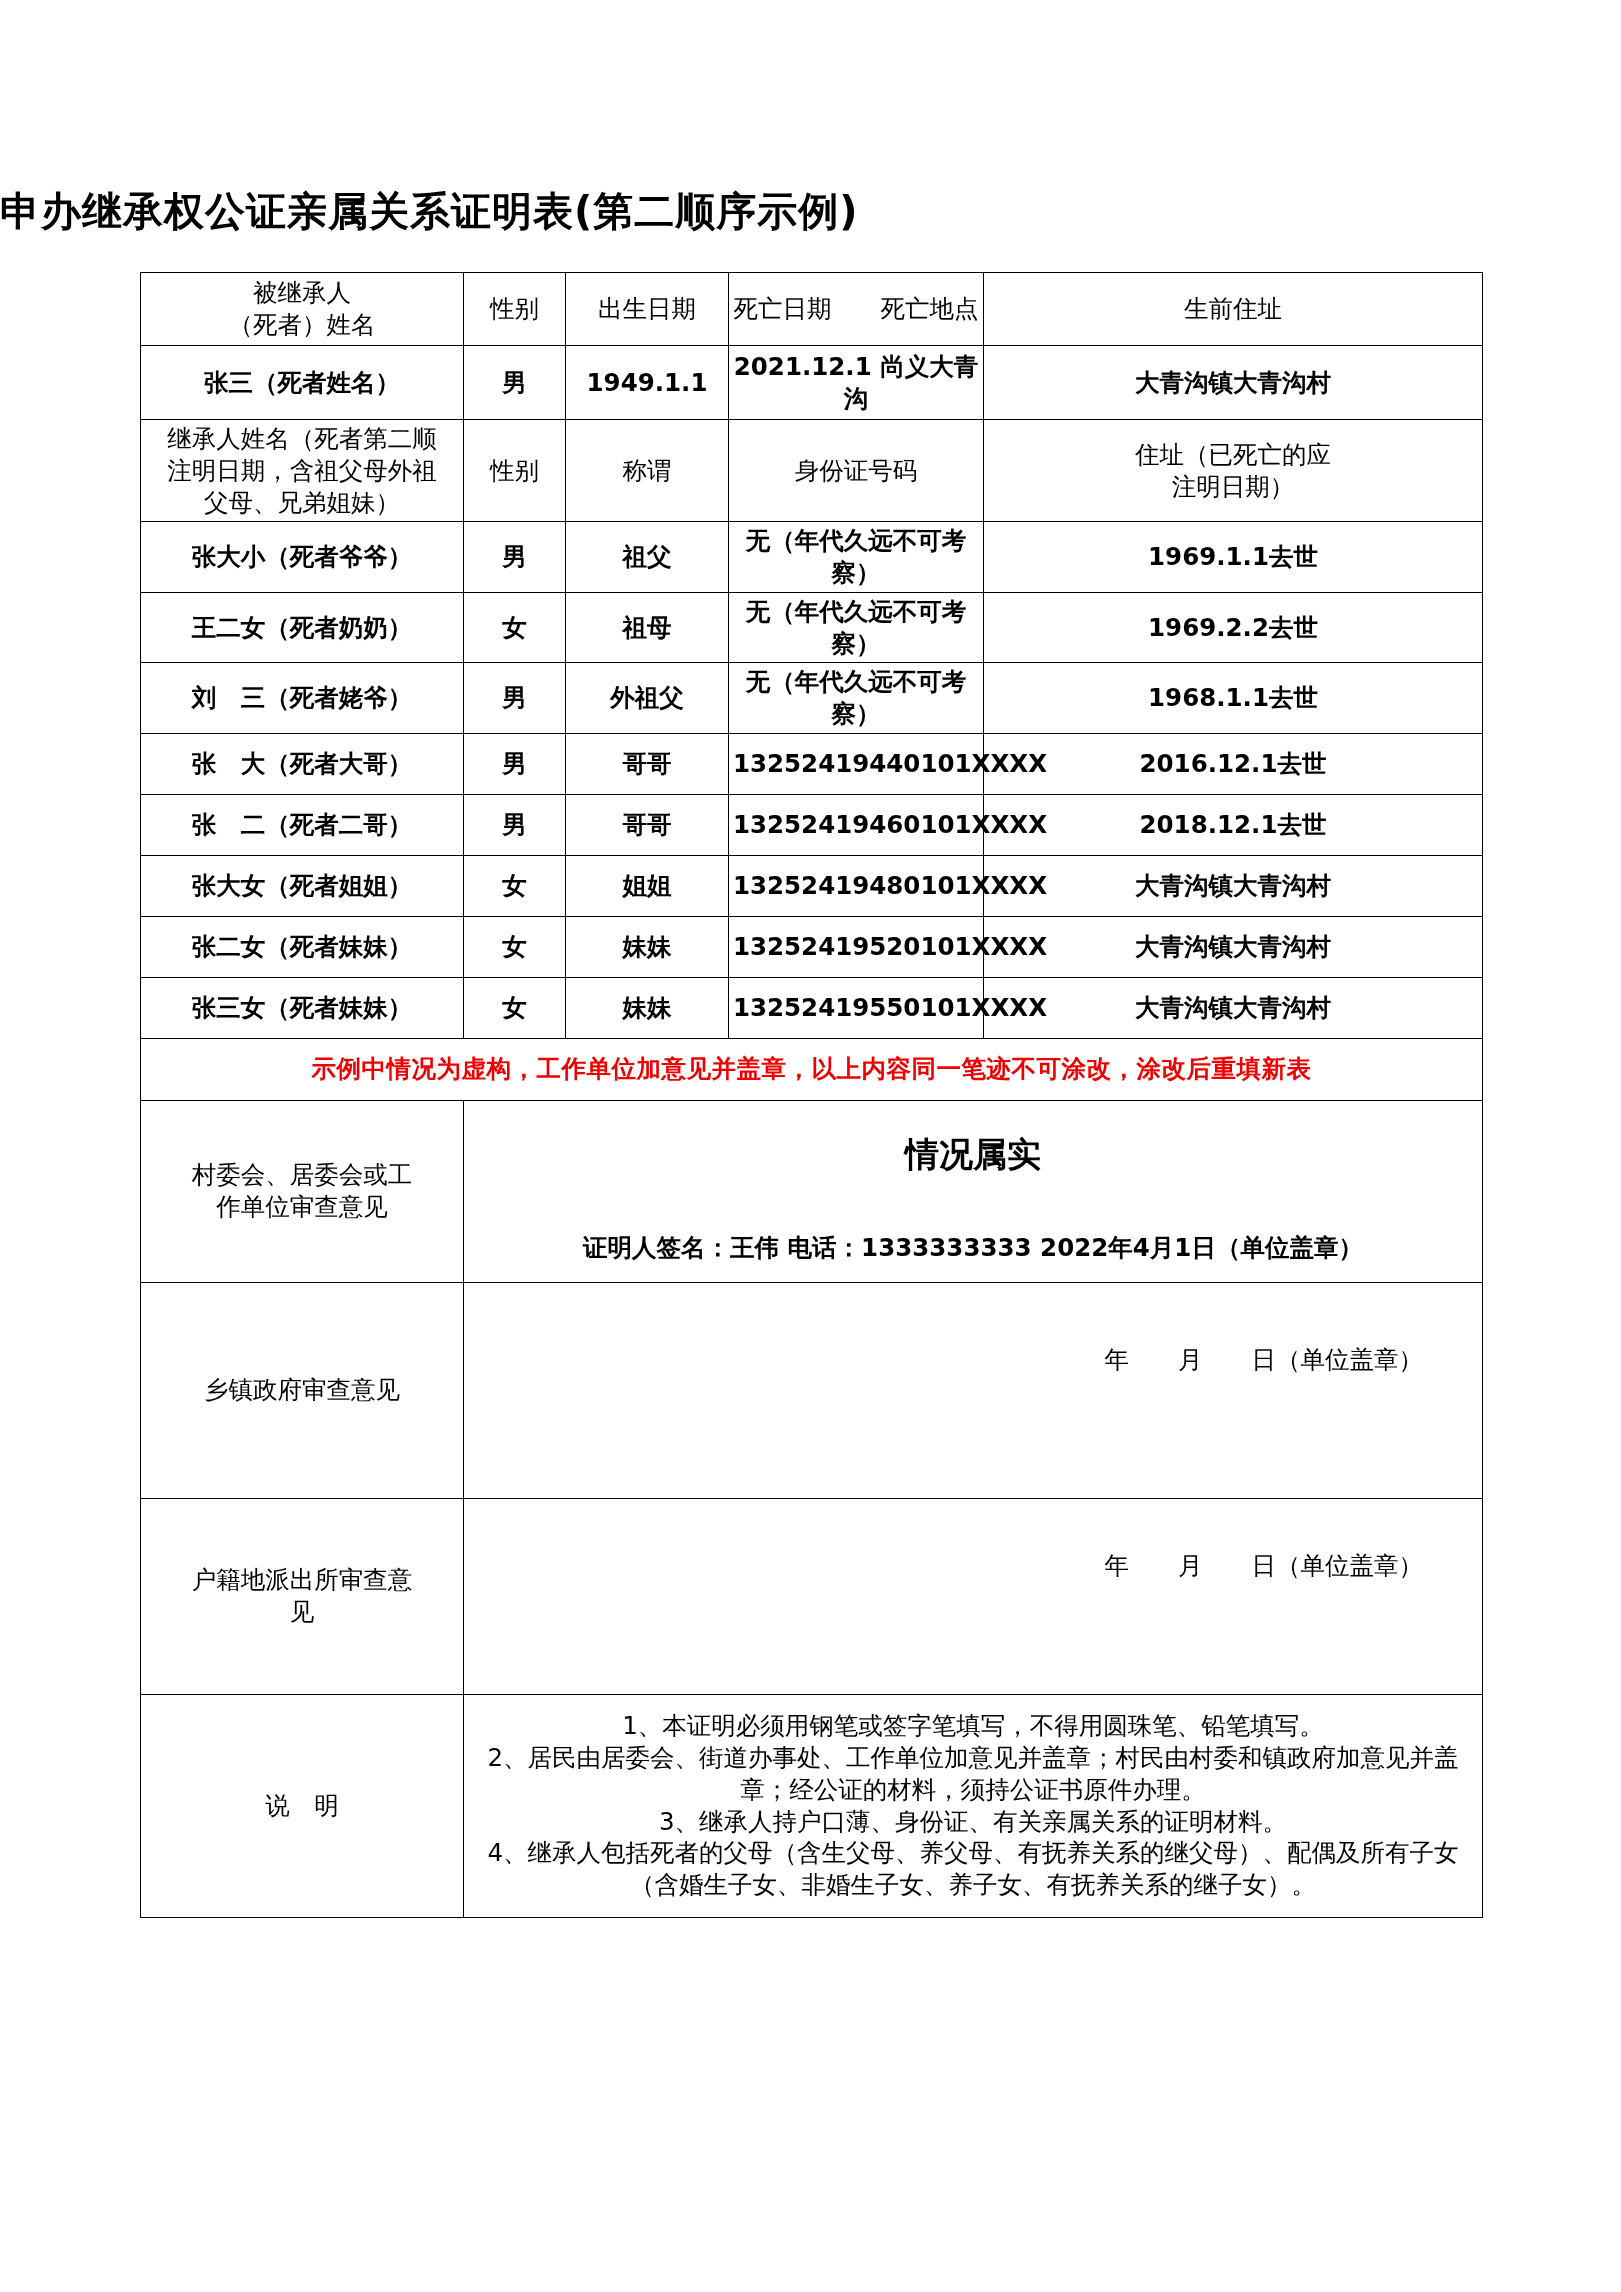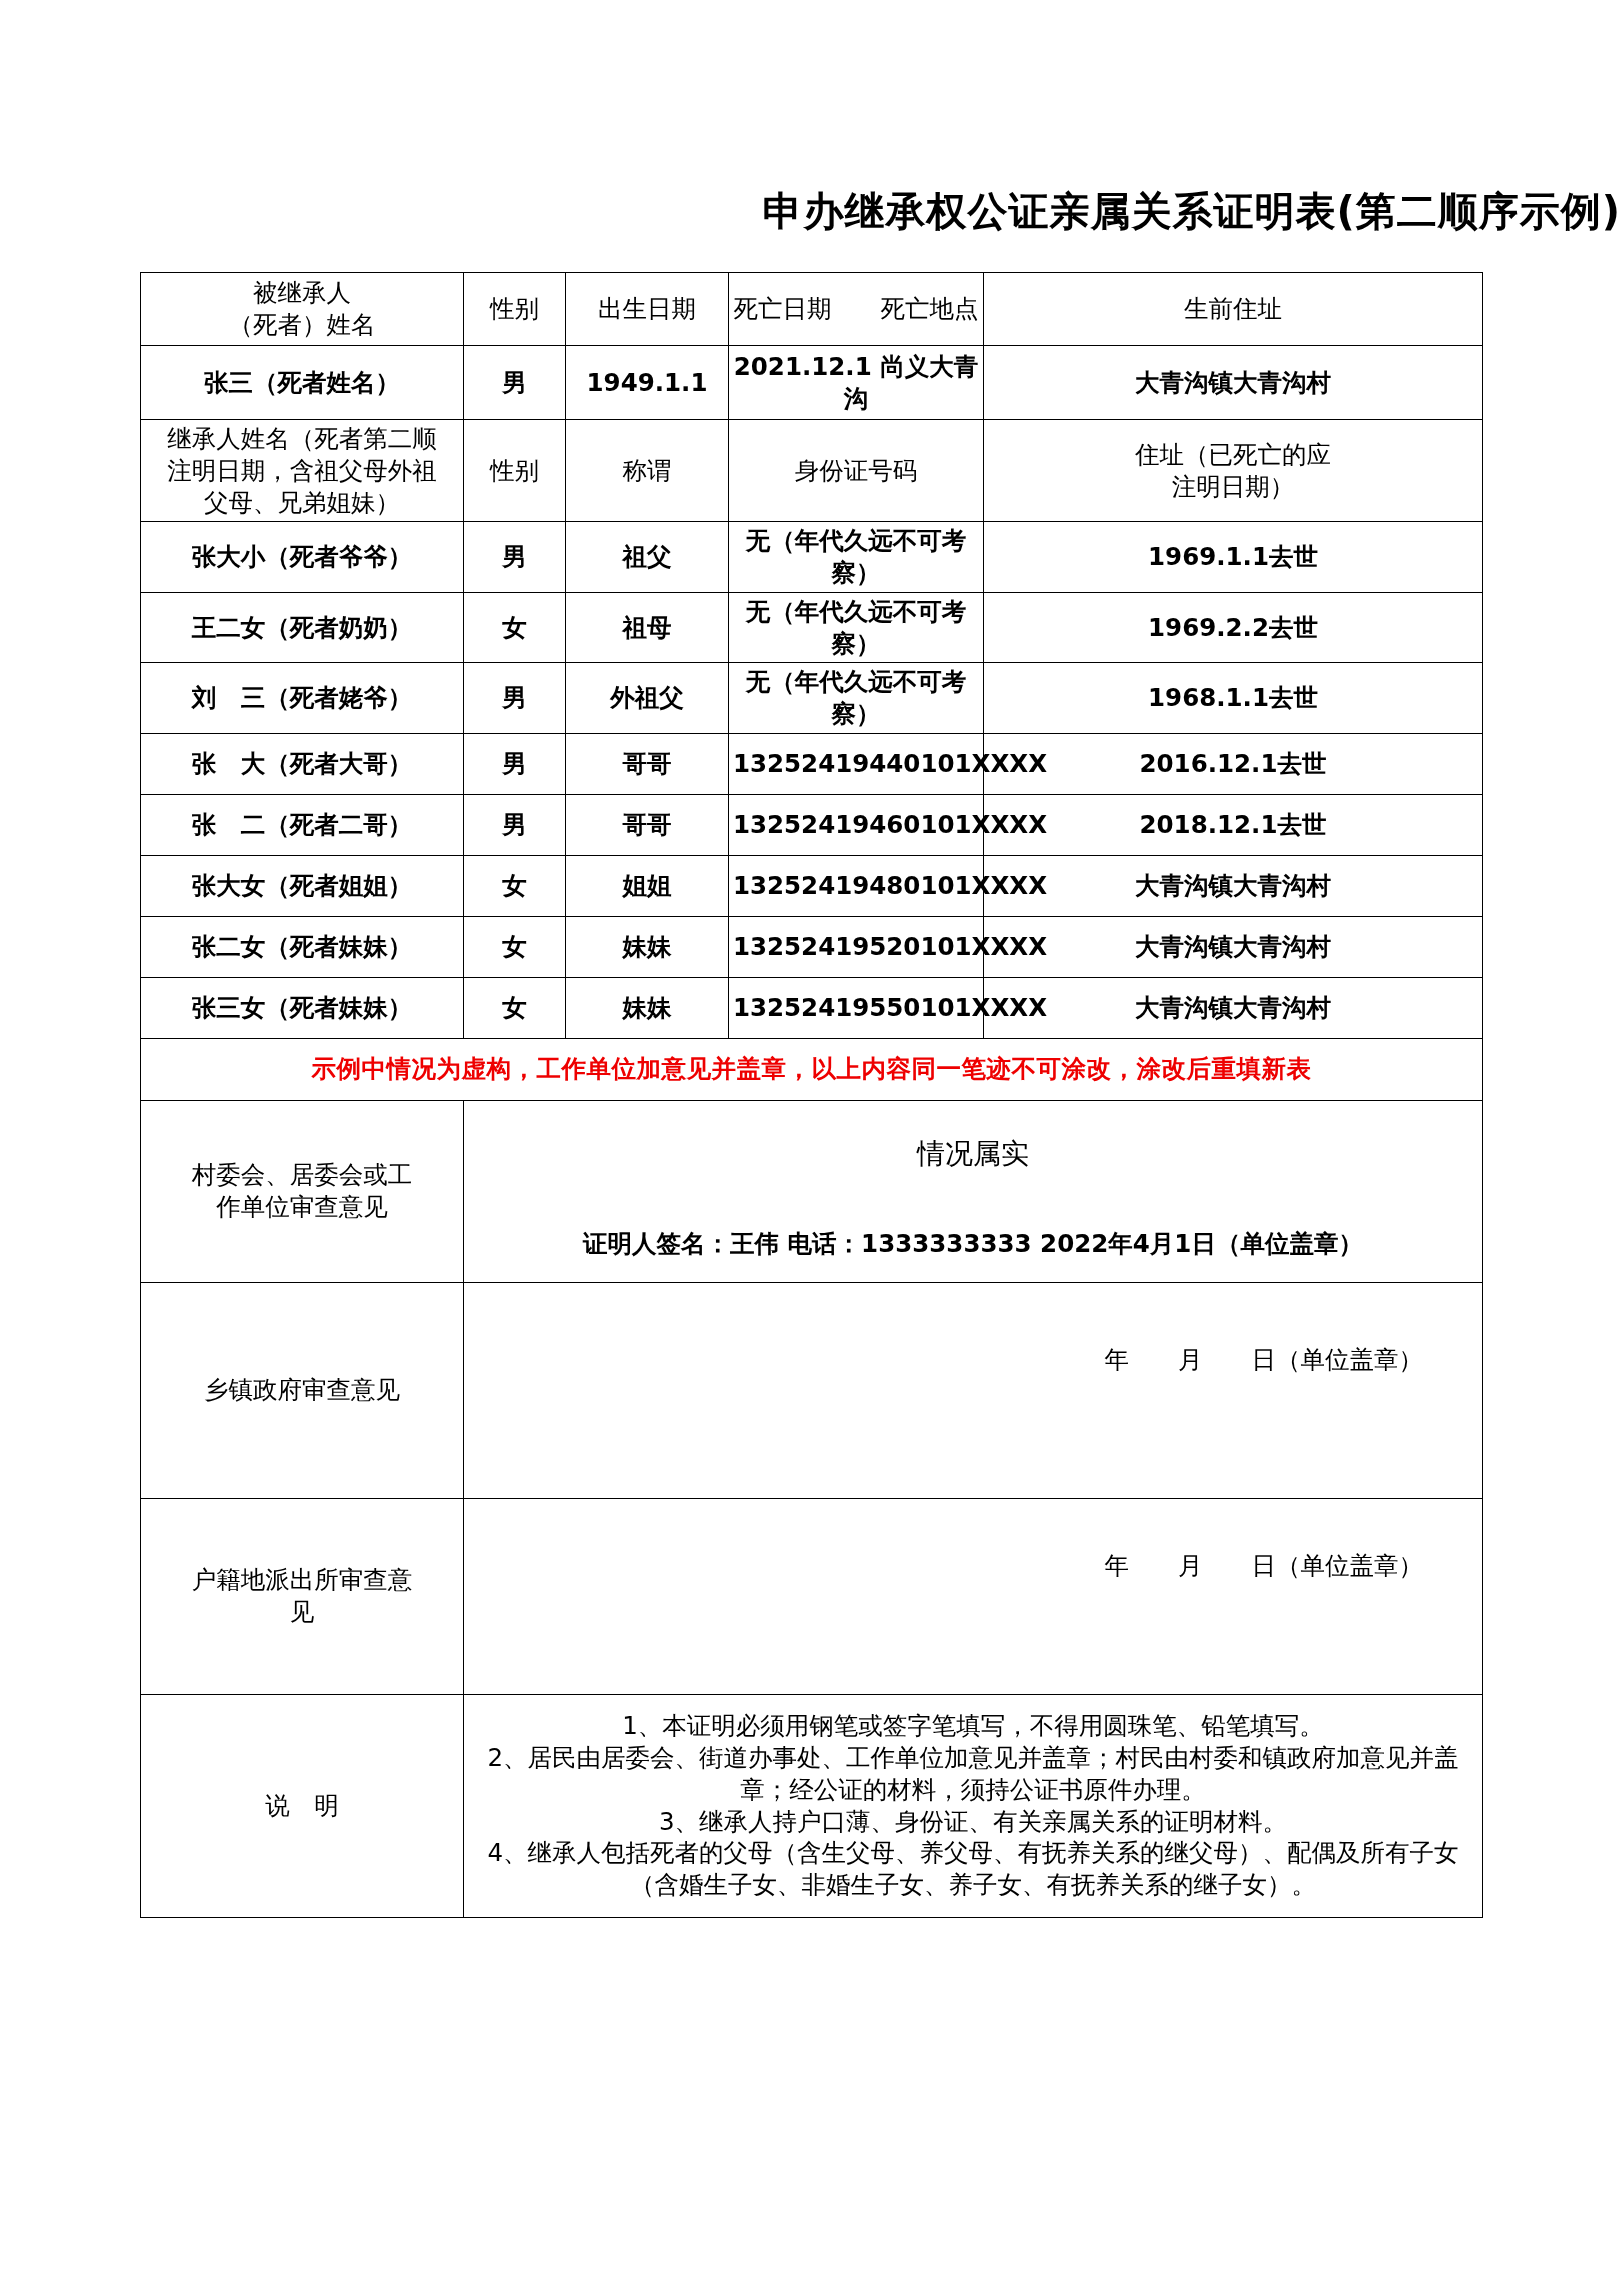--- a/index.html
+++ b/index.html
@@ -18,21 +18,21 @@
     position: relative;
     width: 1621px;
     height: 2293px;
     box-sizing: border-box;
   }
   .doc-title {
     position: absolute;
     left: 0;
     top: 184px;
     width: 1621px;
-    text-align: right;
+    text-align: left;
     font-size: 40px;
     font-weight: bold;
     letter-spacing: 1px;
     font-family: "DejaVu Sans", "Liberation Sans", sans-serif;
   }
   table.form {
     position: absolute;
     left: 140px;
     top: 272px;
     width: 1342px;
@@ -80,22 +80,22 @@
     padding: 0;
   }
   .sec-body-inner {
     position: relative;
     width: 100%;
     height: 100%;
     box-sizing: border-box;
   }
   .stmt-center {
     text-align: center;
-    font-size: 28px;
-    font-weight: normal;
+    font-size: 34px;
+    font-weight: bold;
     padding-top: 21.6px;
   }
   .sign-line {
     text-align: center;
     font-size: 24.5px;
     font-weight: bold;
     padding-top: 55px;
     padding-bottom: 7.8px;
   }
   .date-stamp-line {

